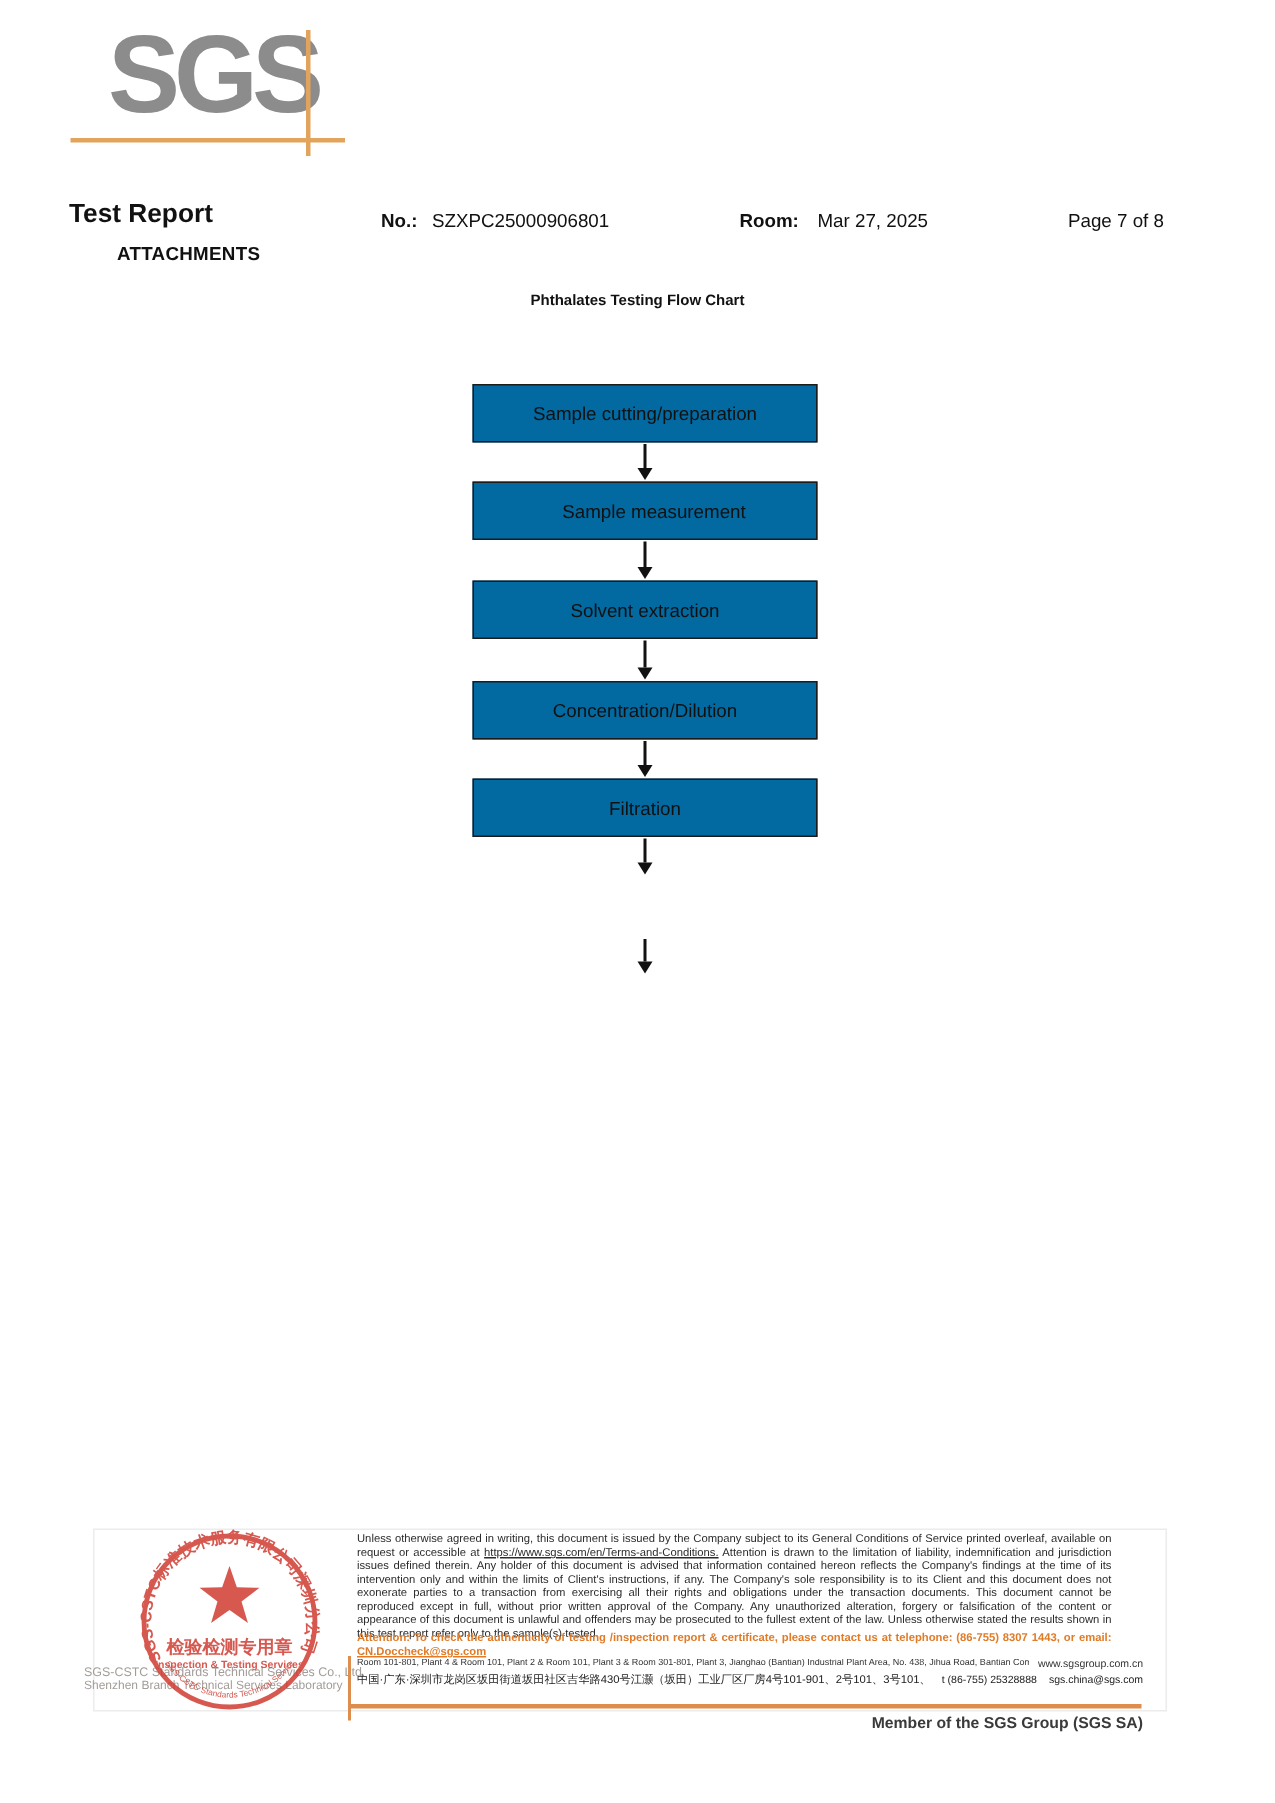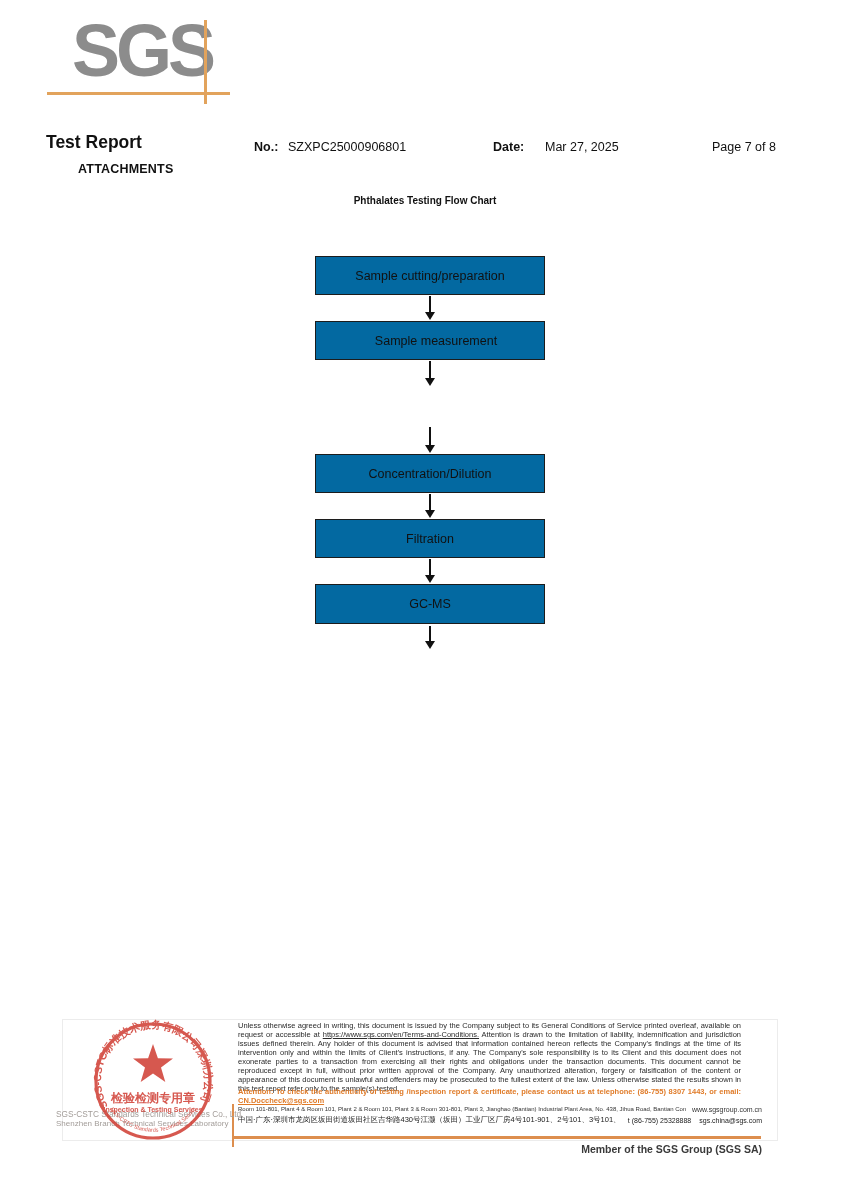--- a/index.html
+++ b/index.html
@@ -53,52 +53,52 @@
 
 <div class="page">
 
   <div class="logo-text">SGS</div>
   <div class="logo-hline"></div>
   <div class="logo-vline"></div>
 
   <div class="report-title">Test Report</div>
   <div class="hdr b" style="left:243px; top:140px;margin-left:11px;">No.:</div>
   <div class="hdr" style="left:288px; top:140px;">SZXPC25000906801</div>
-  <div class="hdr b" style="left:493px; top:140px;">Date:</div>
+  <div class="hdr b" style="left:493px; top:140px;">Room:</div>
   <div class="hdr" style="left:545px; top:140px;text-align:center;">Mar 27, 2025</div>
   <div class="hdr" style="left:712px; top:140px;">Page 7 of 8</div>
   <div class="attachments">ATTACHMENTS</div>
 
   <div class="fc-title">Phthalates Testing Flow Chart</div>
 
   <div class="fc-box" style="top:256px;">Sample cutting/preparation</div>
   <div class="fc-arrow" style="top:296px; height:24px;">
       <div class="shaft"></div>
       <div class="head"></div>
     </div>
   <div class="fc-box" style="top:321px;padding-left:12px;">Sample measurement</div>
   <div class="fc-arrow" style="top:361px; height:25px;">
       <div class="shaft"></div>
       <div class="head"></div>
     </div>
+  <div class="fc-box" style="top:387px;">Solvent extraction</div>
   <div class="fc-arrow" style="top:427px; height:26px;">
       <div class="shaft"></div>
       <div class="head"></div>
     </div>
   <div class="fc-box" style="top:454px;">Concentration/Dilution</div>
   <div class="fc-arrow" style="top:494px; height:24px;">
       <div class="shaft"></div>
       <div class="head"></div>
     </div>
   <div class="fc-box" style="top:519px;">Filtration</div>
   <div class="fc-arrow" style="top:559px; height:24px;">
       <div class="shaft"></div>
       <div class="head"></div>
     </div>
-  <div class="fc-box" style="top:584px; height:40px;">GC-MS</div>
   <div class="fc-arrow" style="top:626px; height:23px;">
       <div class="shaft"></div>
       <div class="head"></div>
     </div>
 
   <div class="footer-box"></div>
 
   <div class="legal"><span>Unless otherwise agreed in writing, this document is issued by the Company subject to its General Conditions of Service printed overleaf, available on request or accessible at </span><span class="lnk">https://www.sgs.com/en/Terms-and-Conditions.</span><span> Attention is drawn to the limitation of liability, indemnification and jurisdiction issues defined therein. Any holder of this document is advised that information contained hereon reflects the Company's findings at the time of its intervention only and within the limits of Client's instructions, if any. The Company's sole responsibility is to its Client and this document does not exonerate parties to a transaction from exercising all their rights and obligations under the transaction documents. This document cannot be reproduced except in full, without prior written approval of the Company. Any unauthorized alteration, forgery or falsification of the content or appearance of this document is unlawful and offenders may be prosecuted to the fullest extent of the law. Unless otherwise stated the results shown in this test report refer only to the sample(s) tested.</span></div>
 
   <div class="attention"><span>Attention: To check the authenticity of testing /inspection report &amp; certificate, please contact us at telephone: (86-755) 8307 1443, or email: </span><span class="lnk">CN.Doccheck@sgs.com</span></div>

